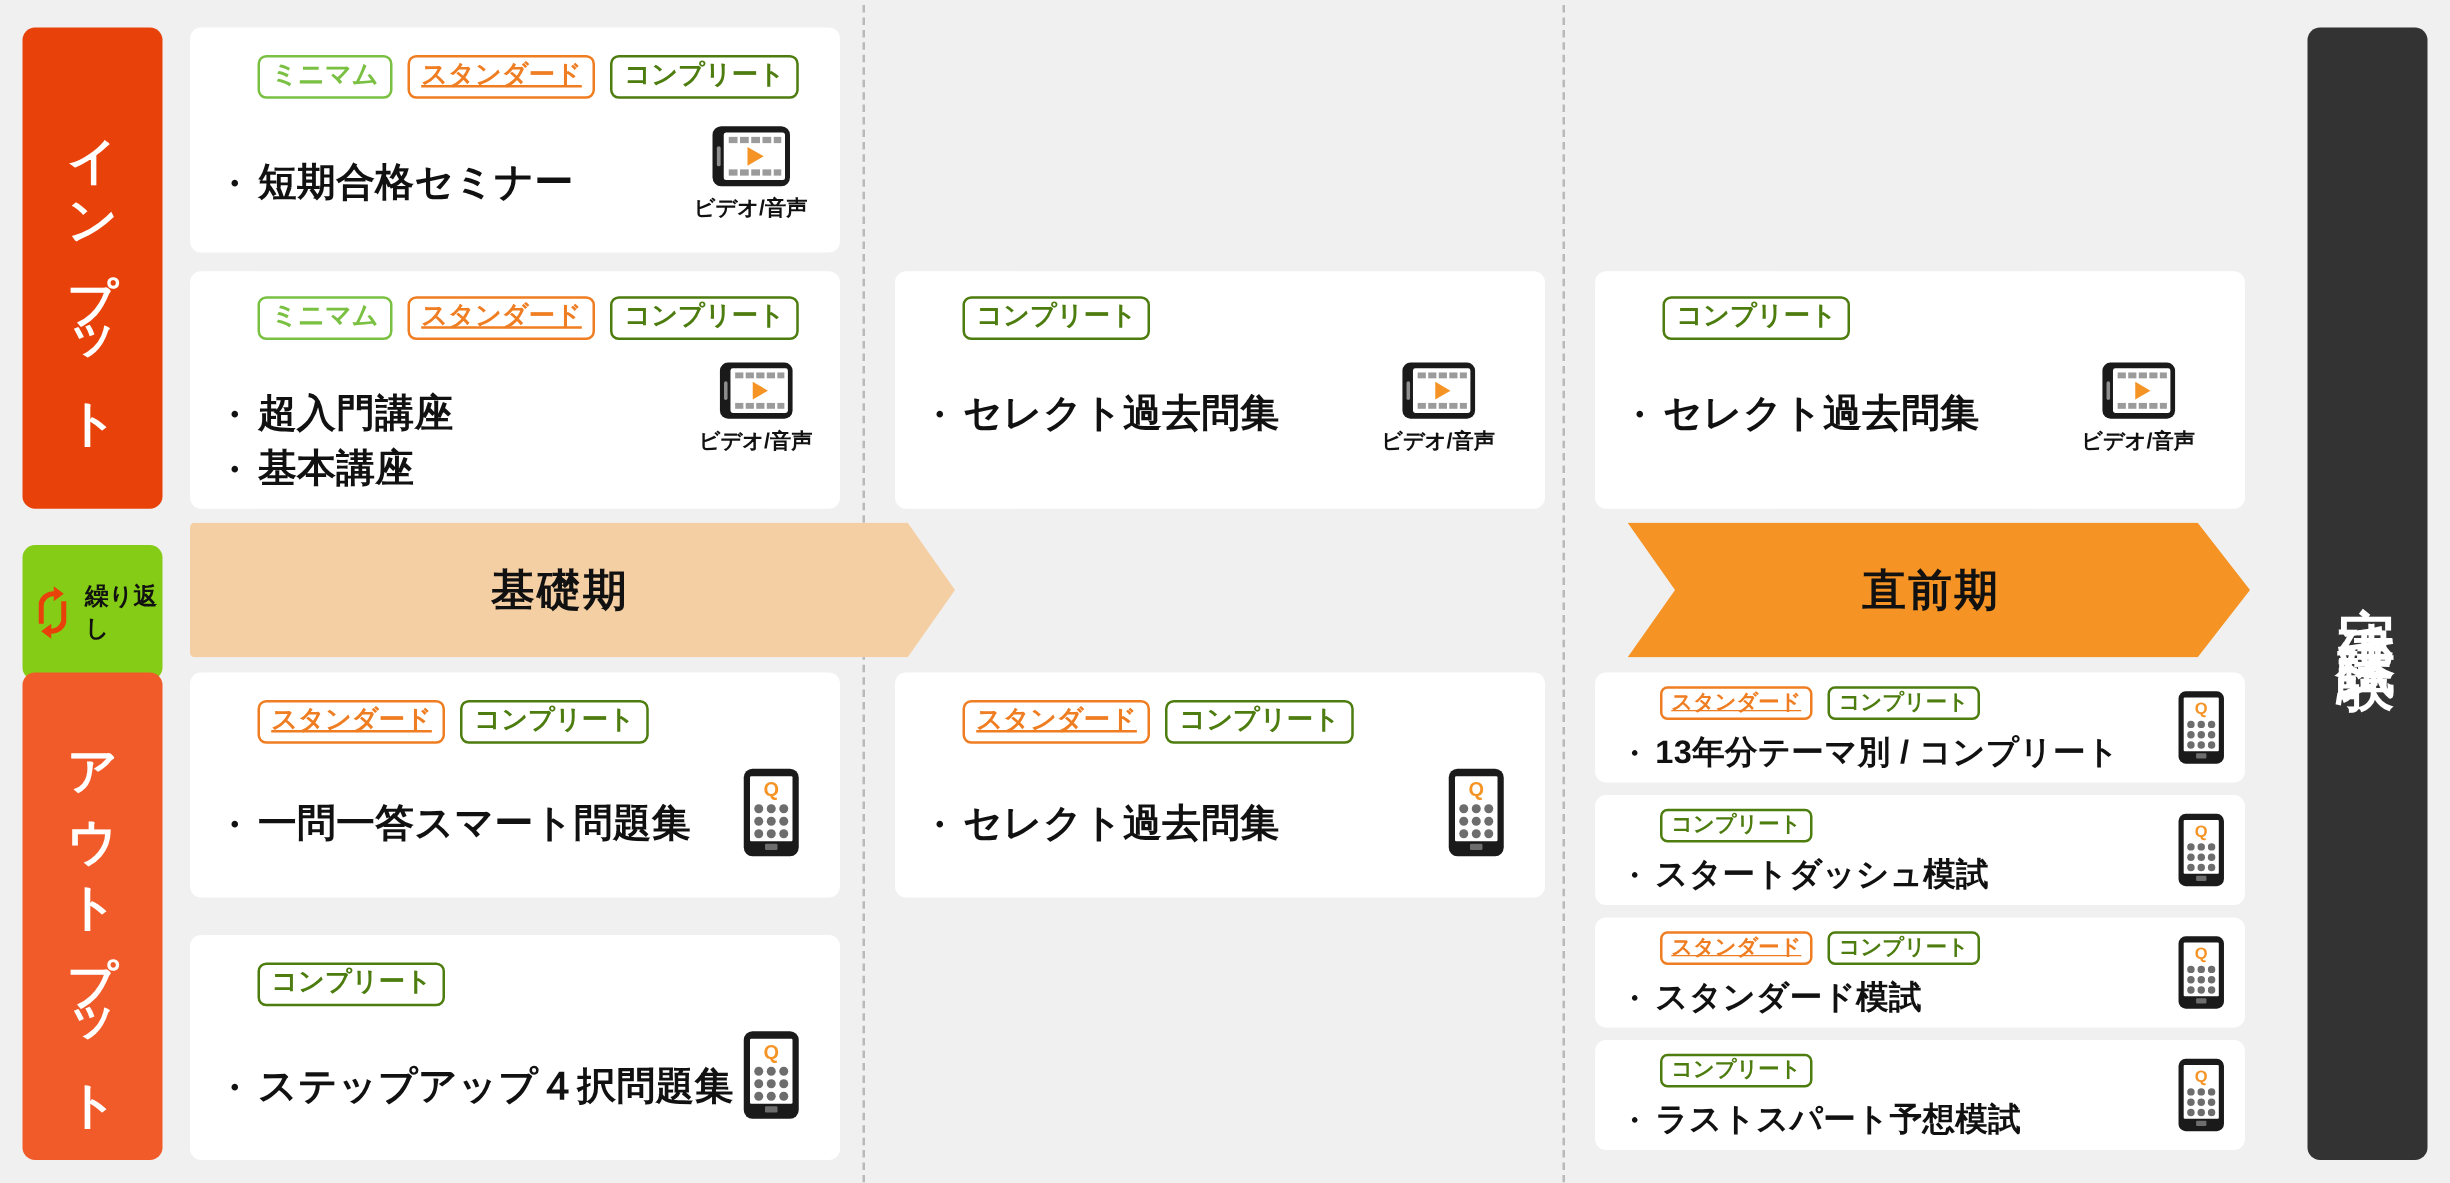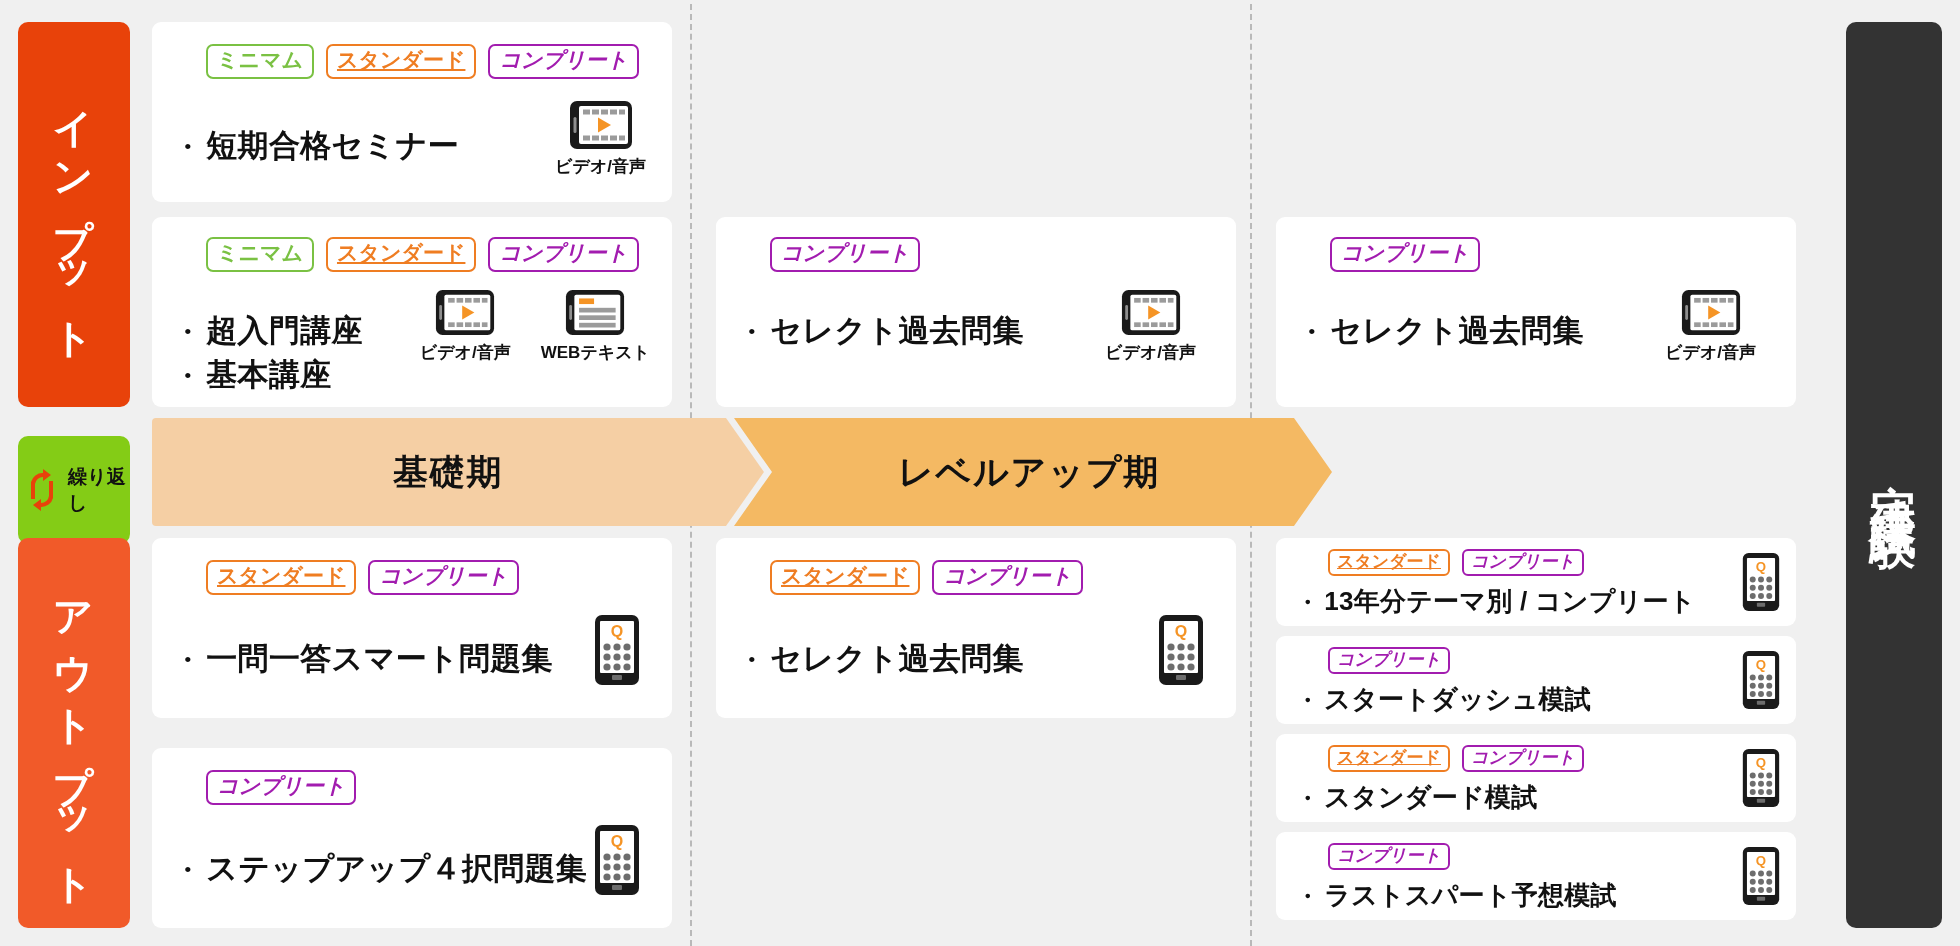--- a/index.html
+++ b/index.html
@@ -50,21 +50,21 @@
   .chip{
     border:2px solid currentColor;border-radius:7px;
     font-size:21px;font-weight:700;
     padding:3px 9px 5px;
     line-height:1.08;
     white-space:nowrap;
     background:#fff;
   }
   .chip.minimum{color:#7ac143;}
   .chip.standard{color:#ef7d22;text-decoration:underline;}
-  .chip.complete{color:#a21caf;font-style:italic;}
+  .chip.complete{color:#4d7c0f;}
   .chip.sm{font-size:17px;padding:2px 7px 3px;border-width:2px;border-radius:6px;}
 
   
   .item{
     display:flex;align-items:baseline;
     font-size:31px;font-weight:700;color:#111;
     letter-spacing:.01em;white-space:nowrap;
   }
   .item .dot{font-size:27px;margin-right:5px;line-height:1;}
   .item.sm{font-size:26px;}
@@ -200,36 +200,20 @@
                 <rect x="23" y="35.5" width="7" height="5"></rect>
               <rect x="32" y="35.5" width="7" height="5"></rect>
                 <rect x="41" y="35.5" width="7" height="5"></rect>
               <rect x="50" y="35.5" width="6" height="5"></rect>
             </g>
             <path d="M29 17.5 L42 25 L29 32.5 Z" fill="#f59425"></path>
           </svg>
         </span>
         <span class="mlabel">ビデオ/音声</span>
       </div>
-      <div class="media">
-        <span>
-          <svg width="60" height="47" viewBox="0 0 64 50" aria-hidden="true">
-            <rect x="1" y="1" width="62" height="48" rx="7" fill="#1a1a1a"></rect>
-            <rect x="10" y="6" width="49" height="38" rx="2" fill="#ffffff"></rect>
-            <rect x="4.5" y="17" width="3" height="16" rx="1.5" fill="#8e8e8e"></rect>
-            <rect x="15" y="10" width="16" height="6" fill="#f59425"></rect>
-            <g fill="#9b9b9b">
-              <rect x="15" y="20" width="39" height="5"></rect>
-              <rect x="15" y="28" width="39" height="5"></rect>
-              <rect x="15" y="36" width="39" height="5"></rect>
-            </g>
-          </svg>
-        </span>
-        <span class="mlabel">WEBテキスト</span>
-      </div>
     </div>
   </div>
 
   <div class="card" style="left:716px;top:217px;width:520px;height:190px;">
     <div class="chips" style="position:absolute;left:22px;top:20px;">
       <span class="chip complete">コンプリート</span>
     </div>
     <div class="item" style="position:absolute;left:22px;top:93px;">
       <span class="dot">・</span>
       <span>セレクト過去問集</span>
@@ -293,22 +277,22 @@
         </span>
         <span class="mlabel">ビデオ/音声</span>
       </div>
     </div>
   </div>
 
   <div class="phases">
     <div class="phase p1">
       <span>基礎期</span>
     </div>
-    <div class="phase p2">
-      <span>レベルアップ期</span>
+    <div class="phase p3">
+      <span>直前期</span>
     </div>
   </div>
 
   <div class="card" style="left:152px;top:538px;width:520px;height:180px;">
     <div class="chips" style="position:absolute;left:22px;top:22px;">
       <span class="chip standard">スタンダード</span>
       <span class="chip complete">コンプリート</span>
     </div>
     <div class="item" style="position:absolute;left:22px;top:100px;">
       <span class="dot">・</span>

